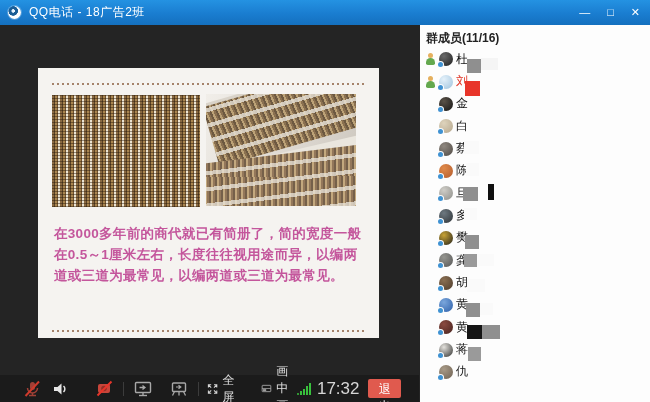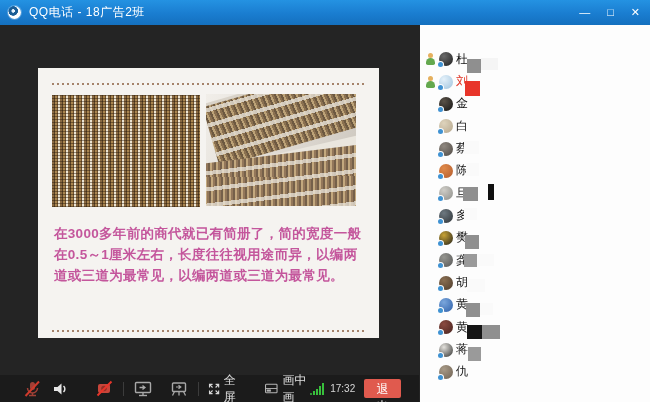--- a/index.html
+++ b/index.html
@@ -50,21 +50,21 @@
   .toolbar{position:absolute;left:0;right:1px;bottom:0;height:27px;background:#1b1b1b;
            display:flex;align-items:center;padding:0 18px;box-sizing:border-box;}
   .tb-icon{display:flex;align-items:center;justify-content:center;}
   .tb-div{width:1px;height:14px;background:#3c3c3c;margin:0 9px;}
   .tb-label{font-size:12px;color:#e0e0e0;margin-left:4px;}
   .tb-group{display:flex;align-items:center;}
   .spacer{flex:1;}
   .signal{display:flex;align-items:flex-end;height:13px;margin-right:5px;}
   .signal i{display:block;width:2px;margin-right:1px;background:#38c03c;}
   .signal .dot{width:2px;height:2px;border-radius:50%;}
-  .timer{font-size:10px;color:#d6d6d6;margin-right:9px;}
+  .timer{font-size:17px;color:#d6d6d6;margin-right:9px;}
   .exit{border:none;background:#e05a4e;color:#fff;font-size:12px;
         padding:2px 9px;border-radius:2px;height:19px;cursor:default;
         font-family:"Liberation Sans","DejaVu Sans",sans-serif;}
 
   
   .panel{position:relative;flex:1;background:#fdfdfd;overflow:hidden;}
   .panel-header{position:absolute;left:6px;top:5px;font-size:12px;font-weight:bold;color:#222;}
   .member-list{position:absolute;left:0;top:23px;right:0;bottom:0;}
   .mrow{position:relative;height:22.35px;display:flex;align-items:center;}
   .voice{position:relative;width:13px;height:14px;margin-left:4px;flex:none;}
@@ -175,20 +175,21 @@
             <i style="height:6px"></i>
             <i style="height:9px"></i>
             <i style="height:12px"></i>
         </span>
         <span class="timer">17:32</span>
         <button class="exit">退出</button>
       </div>
     </div>
 
     <div class="panel">
+      <div class="panel-header">群成员(11/16)</div>
       <div class="member-list">
           <div class="mrow">
             <span class="voice">
               <i class="vhead"></i>
               <i class="vbody"></i>
             </span>
             <span class="avatar" style="background: radial-gradient(circle at 35% 30%, rgb(106, 106, 106), rgb(31, 31, 31));">
               <i class="badge"></i>
             </span>
             <span class="mname">杜</span>

